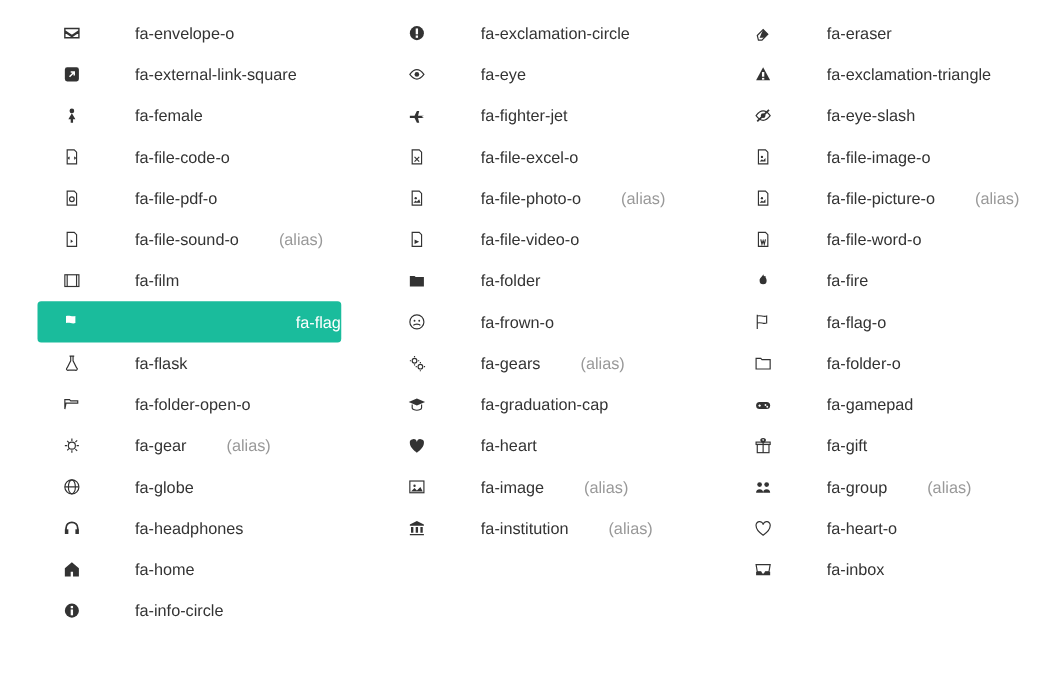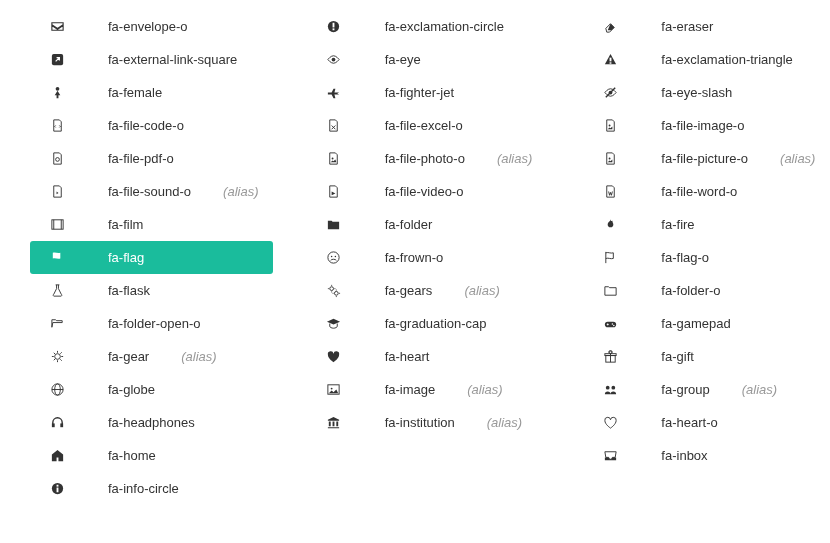--- a/index.html
+++ b/index.html
@@ -27,35 +27,36 @@
     border-radius: 3px;
     cursor: pointer;
     margin-left: 30px;
     margin-right: 4px;
     gap: 30px;
   }
   .col:first-child .item { margin-left: 30px; }
   .item.selected {
     background: #1abc9c;
     color: #fff;
+    justify-content: space-between;
   }
   .icon {
     width: 18px;
     height: 18px;
     display: inline-flex;
     align-items: center;
     justify-content: center;
     margin-right: 12px;
     flex-shrink: 0;
   }
   .icon svg { width: 15px; height: 15px; display: block; }
   .item:not(.selected) .icon svg { fill: #333; }
   .item.selected .icon svg { fill: #fff; }
   .label { white-space: nowrap; }
-  .alias { color: #999; margin-left: 2px; font-style: italic; }
+  .alias { color: #999; margin-left: 2px; }
 </style>
 </head>
 <body>
 
 <div class="grid" id="grid">
     <div class="col">
       <div class="item">
         <span class="icon">
           <svg viewBox="0 0 16 16">
             <path d="M2 4h12v2l-6 4-6-4V4zm0 3l6 4 6-4v5H2V7z" fill="none" stroke="currentColor" stroke-width="1.2"></path>

